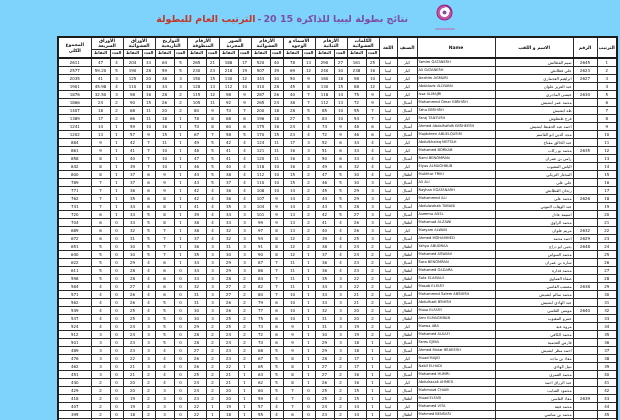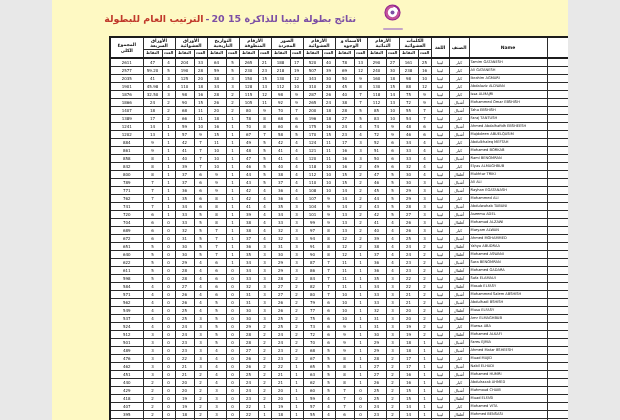--- a/index.html
+++ b/index.html
@@ -1,18 +1,18 @@
 <!DOCTYPE html>
 <html lang="ar"><head>
 <meta charset="utf-8">
 <style>
   * { margin:0; padding:0; box-sizing:border-box; }
   html,body { background:#e8e8e8; }
   #canvas {
-    position:relative; width:516px; height:420px; background:#fef9c3;
+    position:relative; width:620px; height:420px; background:#7dd3fc;
     font-family:"DejaVu Sans","Liberation Sans",sans-serif; overflow:hidden;
     margin:0 auto;
   }
   
   .title {
     position:absolute; top:13px; right:212px; direction:rtl;
     font-size:9.5px; font-weight:bold; white-space:nowrap; letter-spacing:0;
   }
   .t-main { color:#7C4FA5; }
   .t-sep  { color:#7C4FA5; padding:0 2px; }

